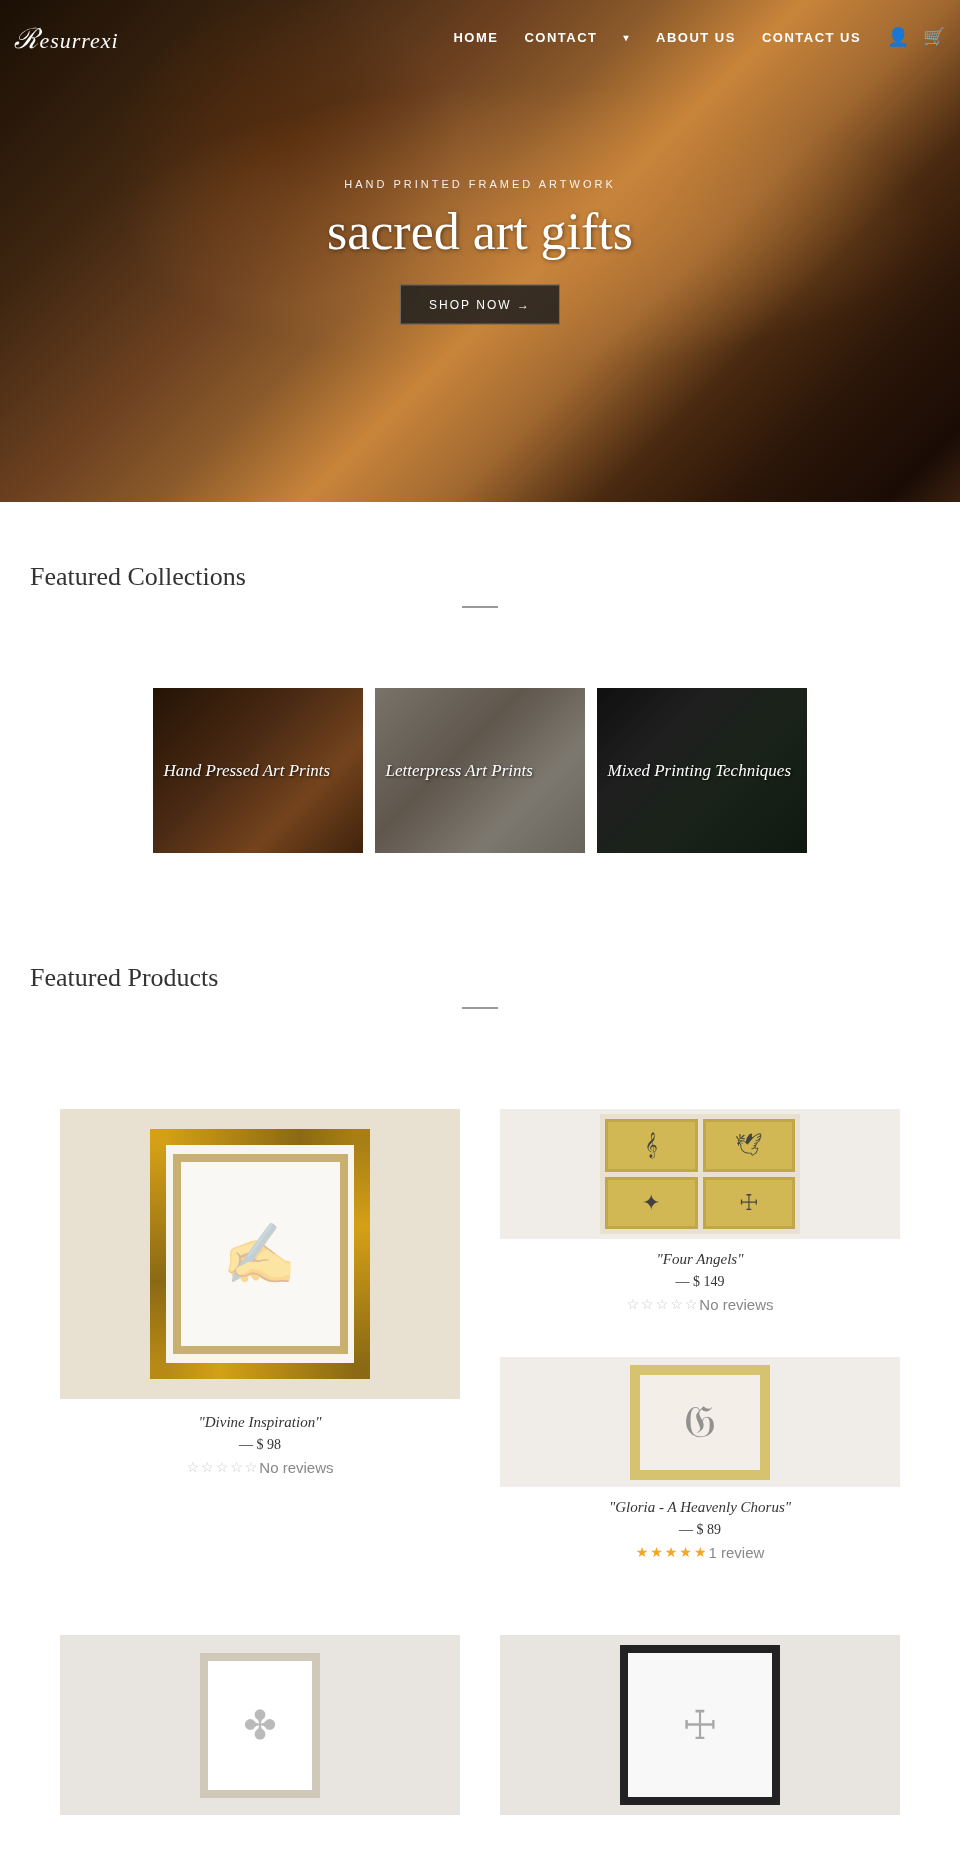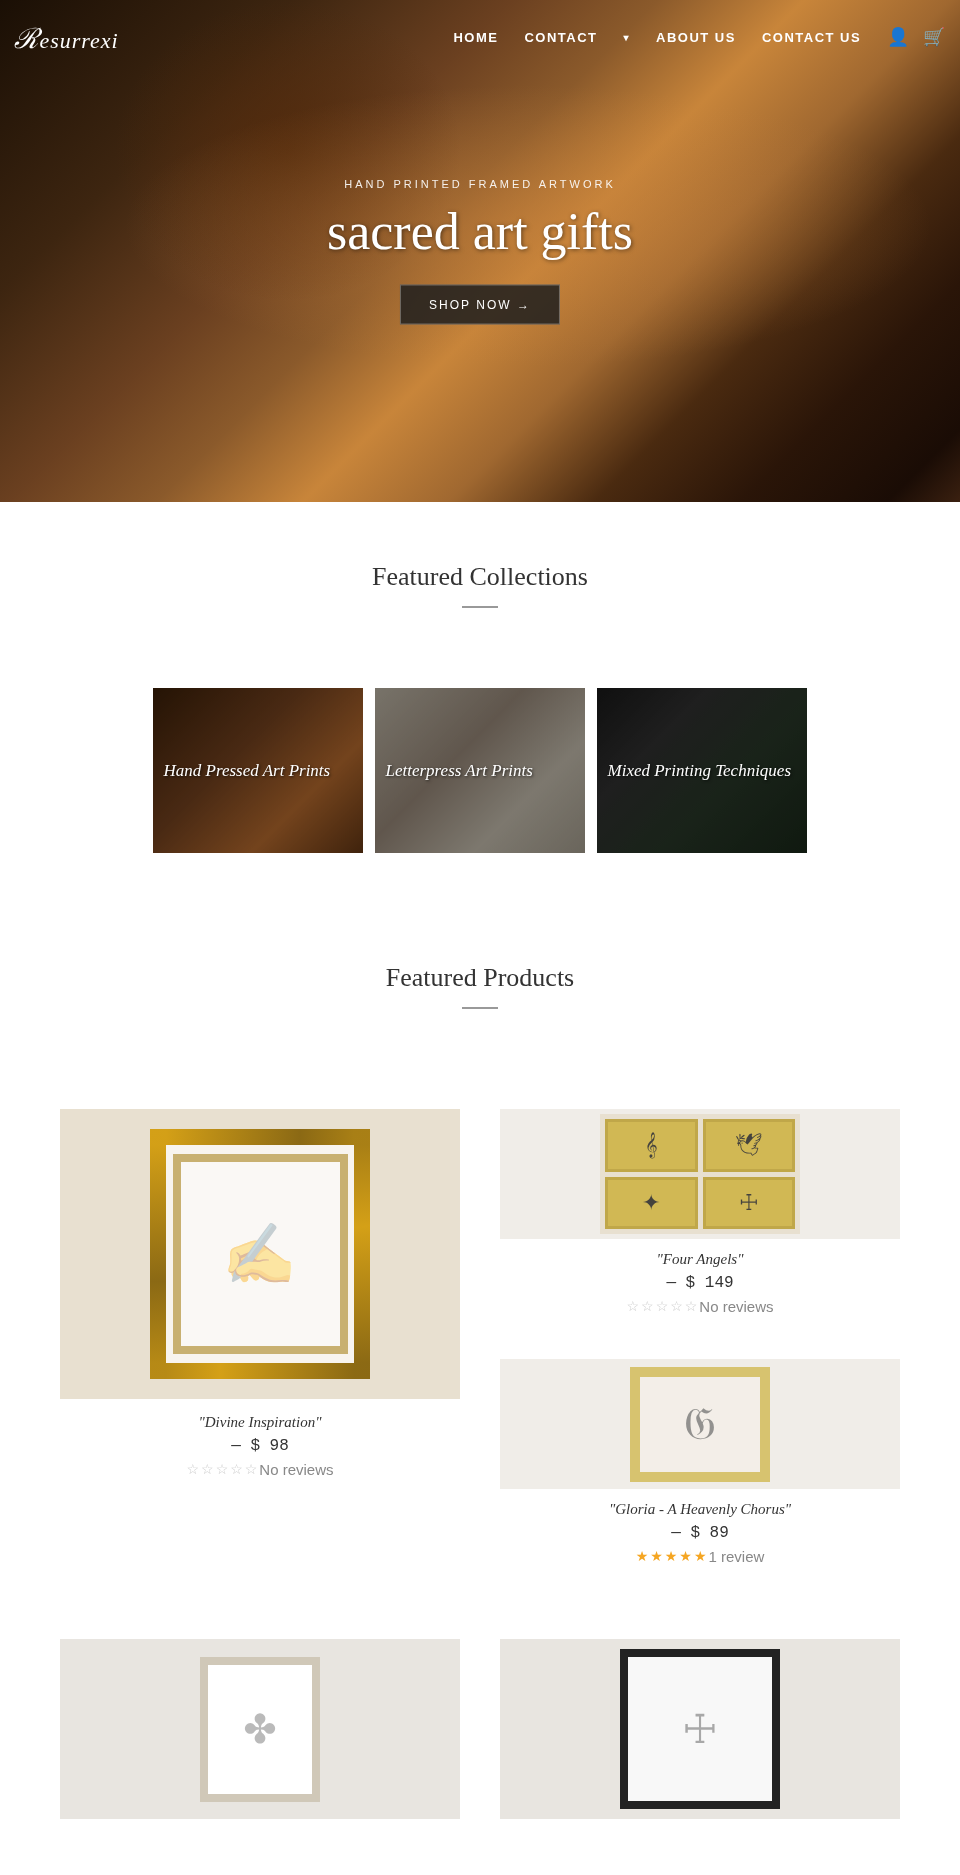--- a/index.html
+++ b/index.html
@@ -122,21 +122,21 @@
       cursor: pointer;
       text-decoration: none;
     }
     .shop-now-btn::after {
       content: ' →';
     }
 
     
     .section {
       padding: 60px 30px 40px;
-      text-align: center;
+      text-align: left;
     }
     .section-title {
       font-size: 26px;
       font-weight: 400;
       font-family: Georgia, serif;
       color: #333;
       margin-bottom: 14px;
     }
     .section-divider {
       width: 36px;
@@ -267,23 +267,23 @@
       justify-content: center;
     }
     .product-name {
       font-size: 15px;
       font-family: Georgia, serif;
       color: #333;
       margin-bottom: 6px;
       font-style: italic;
     }
     .product-price {
-      font-size: 16px;
+      font-size: 14px;
       color: #333;
-      font-family: Liberation Mono, monospace;
+      font-family: Liberation Serif, serif;
       margin-bottom: 6px;
     }
     .stars {
       display: flex;
       justify-content: center;
       align-items: center;
       gap: 2px;
       margin-bottom: 4px;
     }
     .star { color: #ccc; font-size: 14px; }

